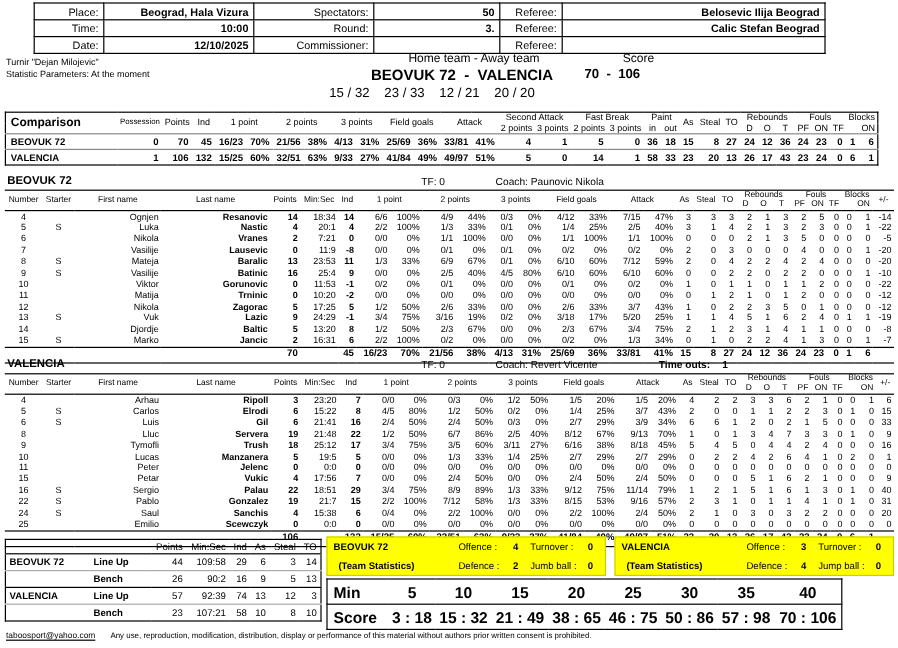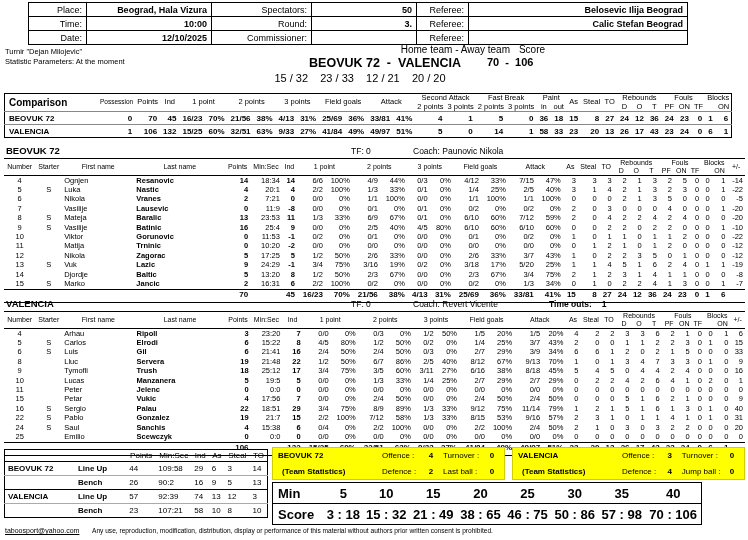--- a/index.html
+++ b/index.html
@@ -10,21 +10,21 @@
 
   
   .itable{position:absolute;left:28px;top:2px;width:660px;font-size:9px;table-layout:fixed;text-align:right;}
   .itable td{border:1px solid #000;padding:0 4px;height:13px;overflow:hidden;}
   .itable td:nth-child(even){font-weight:bold;}
 
   .note1{position:absolute;left:5px;top:47px;font-size:7.5px;}
   .note2{position:absolute;left:5px;top:57px;font-size:7.5px;}
 
   .hlabel{position:absolute;top:44px;font-size:10px;text-align:center;}
-  #home-away{left:280px;width:230px;text-align:right;}
+  #home-away{left:280px;width:230px;}
   #score-label{left:487px;width:90px;}
   #match-line{position:absolute;top:56px;left:220px;width:330px;text-align:center;
               font-weight:bold;font-size:12.5px;white-space:pre;}
   #match-score{position:absolute;top:56px;left:487px;width:110px;
                font-weight:bold;font-size:11px;white-space:pre;}
   #quarters{position:absolute;top:72px;left:170px;width:380px;text-align:center;
             font-size:11px;white-space:pre;}
 
   
   .ctable{position:absolute;left:4px;top:93px;width:657px;font-size:7.5px;border:1px solid #000;}
@@ -44,32 +44,32 @@
   .sec-head .tf{flex:0 0 62px;}
   .sec-head .coach{flex:1;}
   .sec-head .touts{flex:0 0 196px;font-weight:bold;}
   .sec-head .touts .tval{margin-left:10px;}
 
   .ptable{width:741px;font-size:7.5px;}
   .ptable th{font-weight:normal;font-size:7px;padding:0 1px;text-align:center;line-height:1.15;}
   .ptable thead{border-bottom:1px solid #000;}
   .ptable tbody td{padding:0.5px 2px;line-height:1.12;}
   .ptable td:nth-child(1),.ptable td:nth-child(2){text-align:center;}
-  .ptable td:nth-child(3),.ptable td:nth-child(4){text-align:left;}
+  .ptable td:nth-child(3),.ptable td:nth-child(4){text-align:right;}
   .ptable td:nth-child(n+5){text-align:right;}
   .ptable td:nth-child(3){min-width:58px;}
   .ptable td:nth-child(4){min-width:74px;}
   .ptable td:nth-child(4),.ptable td:nth-child(5),.ptable td:nth-child(7){font-weight:bold;}
   .ptable tbody.totals td{font-weight:bold;border-top:1px solid #000;border-bottom:1px solid #000;
                           font-size:8px;padding:1.5px 2px;}
 
   
   .stable{position:absolute;left:4px;top:449px;width:264px;font-size:8px;border:1px solid #000;}
   .stable th{font-weight:normal;padding:1px 3px;text-align:right;border-bottom:1px solid #000;}
-  .stable td{padding:1px 3px;text-align:left;border-top:1px solid #aaa;height:11px;}
+  .stable td{padding:1px 3px;text-align:right;border-top:1px solid #aaa;height:11px;}
   .stable td:nth-child(1){text-align:left;font-weight:bold;min-width:62px;}
   .stable td:nth-child(2){text-align:left;font-weight:bold;min-width:44px;}
   .stable tbody tr:nth-child(3) td{border-top:1px solid #000;}
 
   
   .ts-box{position:absolute;top:447px;height:33px;background:#ffff00;display:flex;
           font-size:8px;border:1px solid #cfcf00;box-sizing:border-box;}
   #ts-b{left:272px;width:233px;}
   #ts-v{left:512px;width:233px;}
   .ts-left{width:102px;display:flex;flex-direction:column;justify-content:space-between;
@@ -1210,21 +1210,21 @@
     <span>BEOVUK 72</span>
     <span class="sub">(Team Statistics)</span>
   </div>
   <div class="ts-right">
     <span class="lbl">Offence :</span>
     <span class="val">4</span>
     <span class="lbl">Turnover :</span>
     <span class="val">0</span>
     <span class="lbl">Defence :</span>
     <span class="val">2</span>
-    <span class="lbl">Last ball :</span>
+    <span class="lbl">Jumb ball :</span>
     <span class="val">0</span>
   </div>
 </div>
 
 <div class="ts-box" id="ts-v">
   <div class="ts-left">
     <span>VALENCIA</span>
     <span class="sub">(Team Statistics)</span>
   </div>
   <div class="ts-right">

